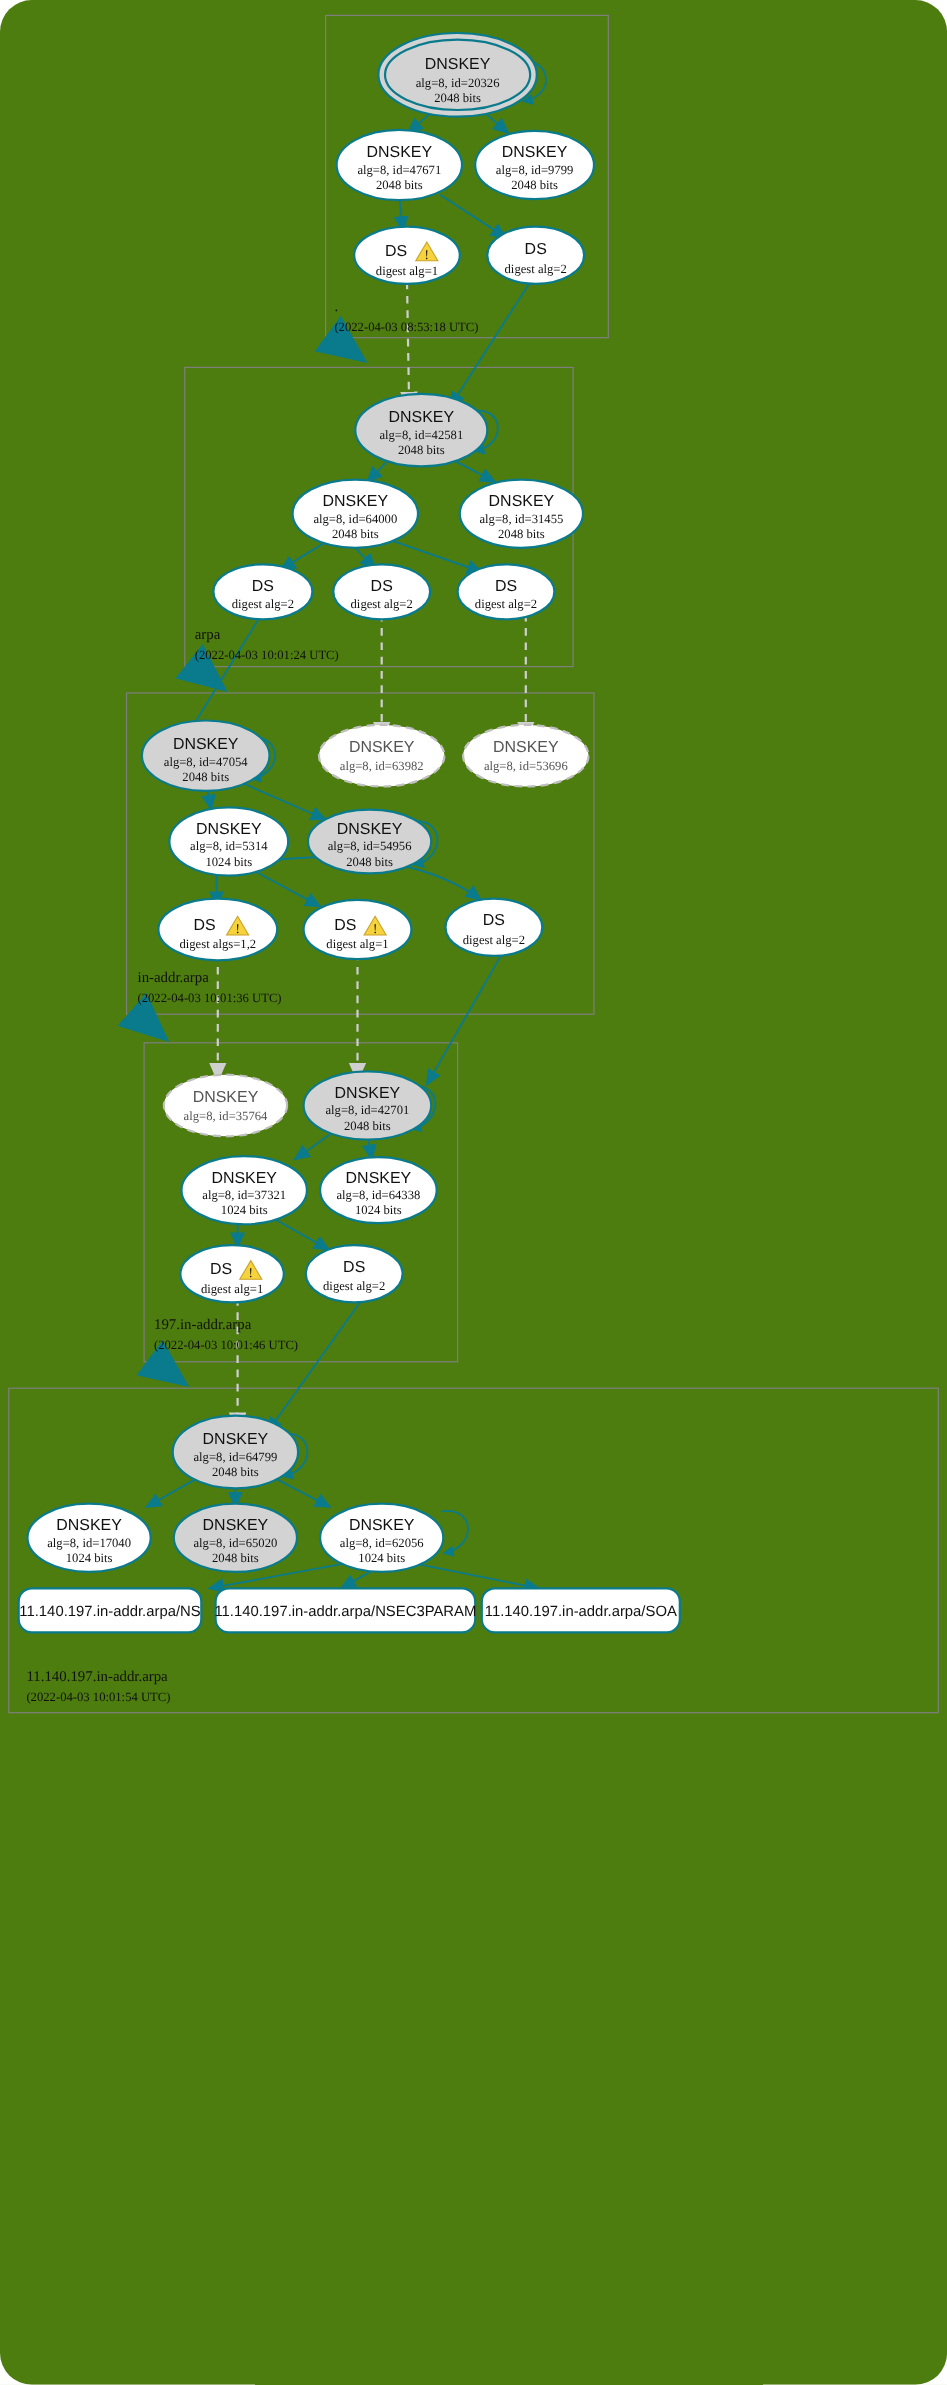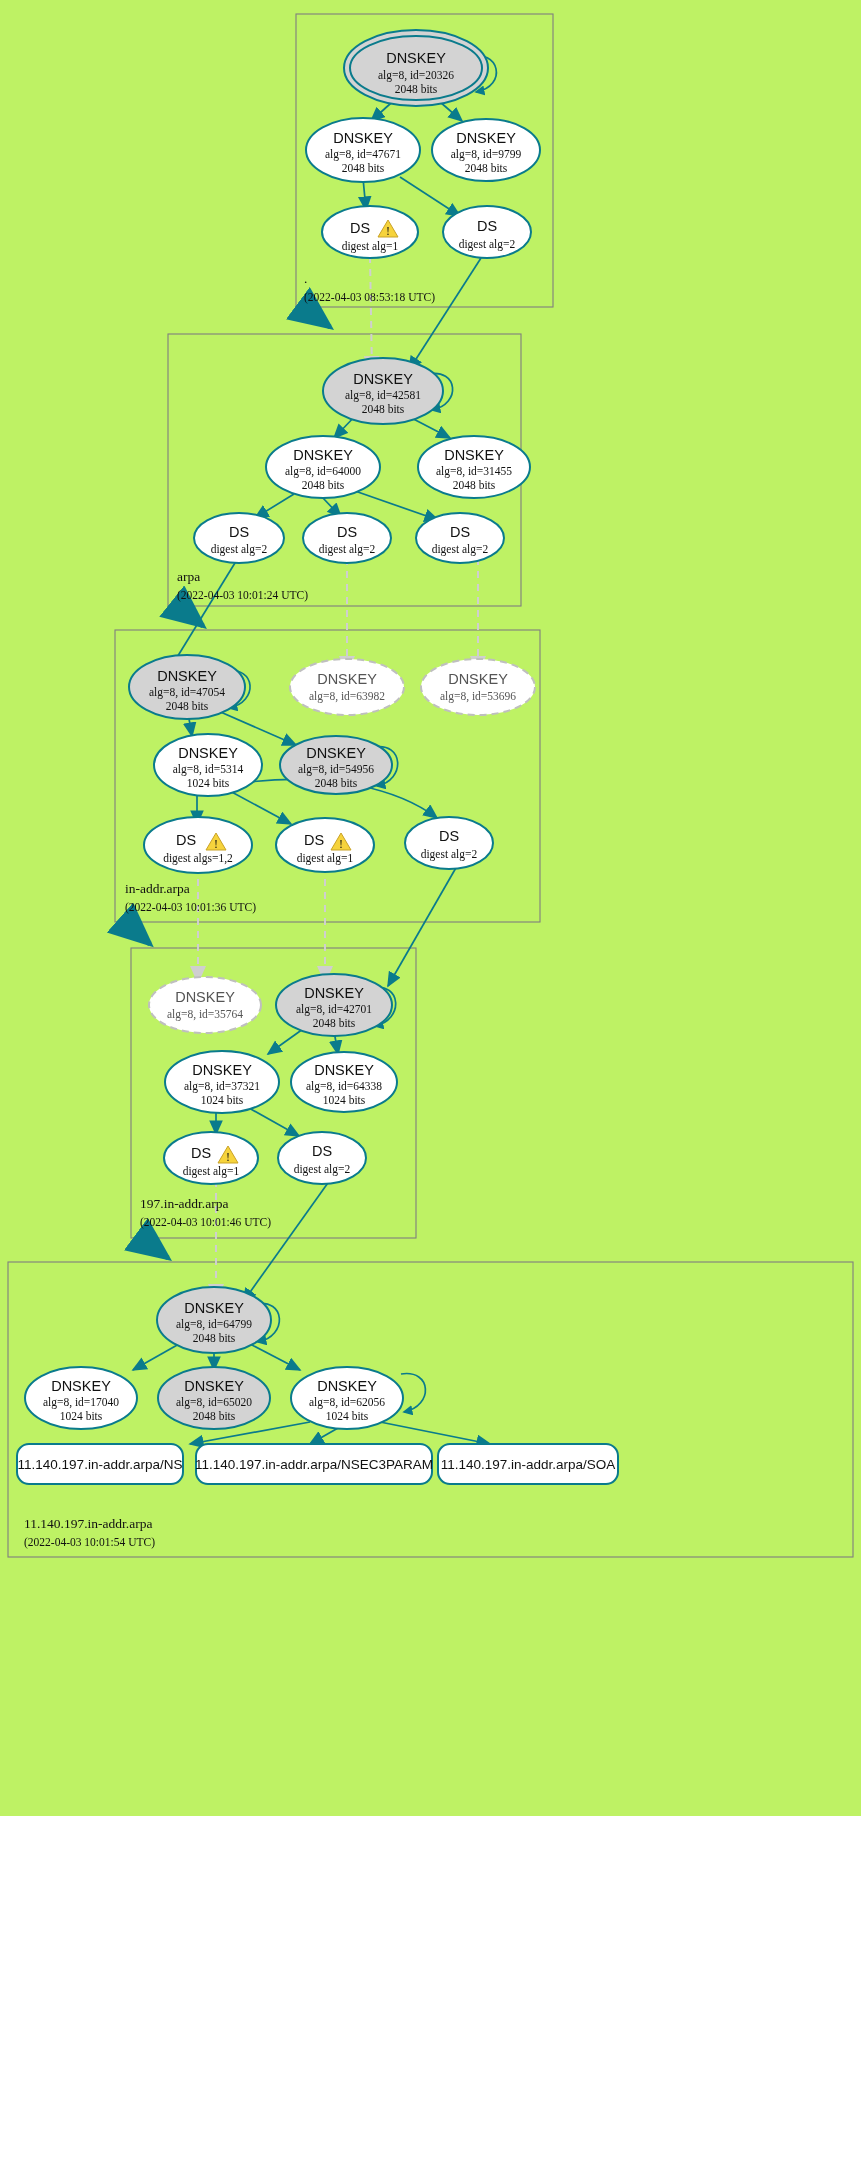--- a/index.html
+++ b/index.html
@@ -1,17 +1,17 @@
 <!DOCTYPE html>
 <html><head>
 <meta charset="utf-8">
 <style>
   html,body{margin:0;padding:0;background:#ffffff;}
   body{font-family:"Liberation Sans",sans-serif;}
-  #stage{position:relative;width:861px;height:1816px;overflow:hidden;background:#bef264;}
+  #stage{position:relative;width:861px;height:2168px;overflow:hidden;background:#4d7c0f;border-radius:29px;}
   svg#graph{position:absolute;left:0;top:0;width:861px;height:2168px;}
 
   .zone-box{fill:none;stroke:#7f7f7f;stroke-width:1.1;}
   .node-ell{fill:#ffffff;stroke:#0a7b8c;stroke-width:2;}
   .node-ell.gray{fill:#d3d3d3;}
   .node-ell.dashed{fill:#ffffff;stroke:#bfbfbf;stroke-width:2;stroke-dasharray:7 5;}
   .node-rrset{fill:#ffffff;stroke:#0a7b8c;stroke-width:2;}
 
   .edge{fill:none;stroke:#0a7b8c;stroke-width:1.7;}
   .edge-thick{fill:none;stroke:#0a7b8c;stroke-width:5;}

